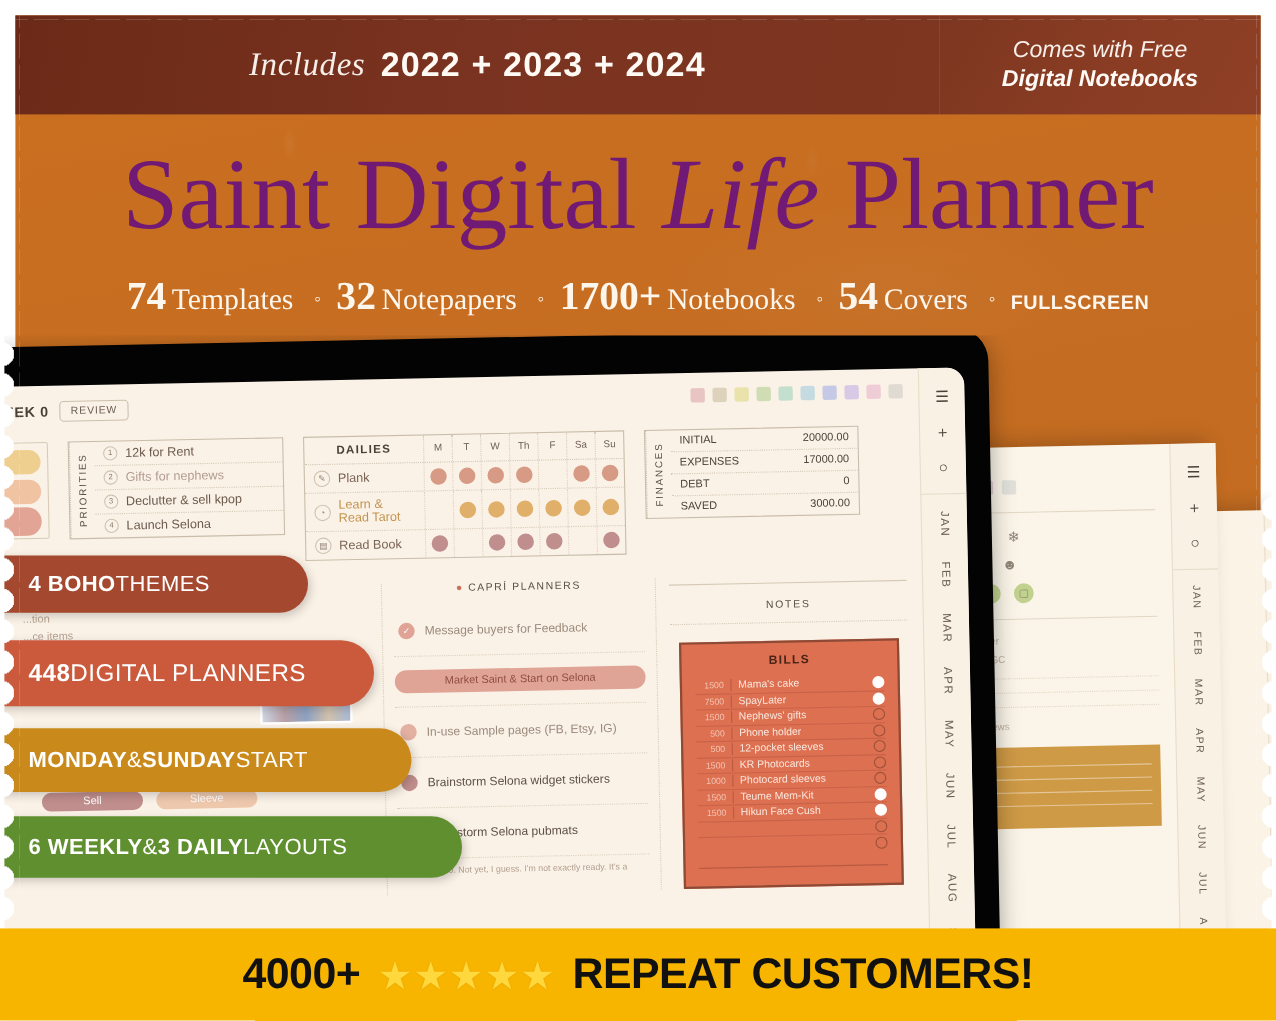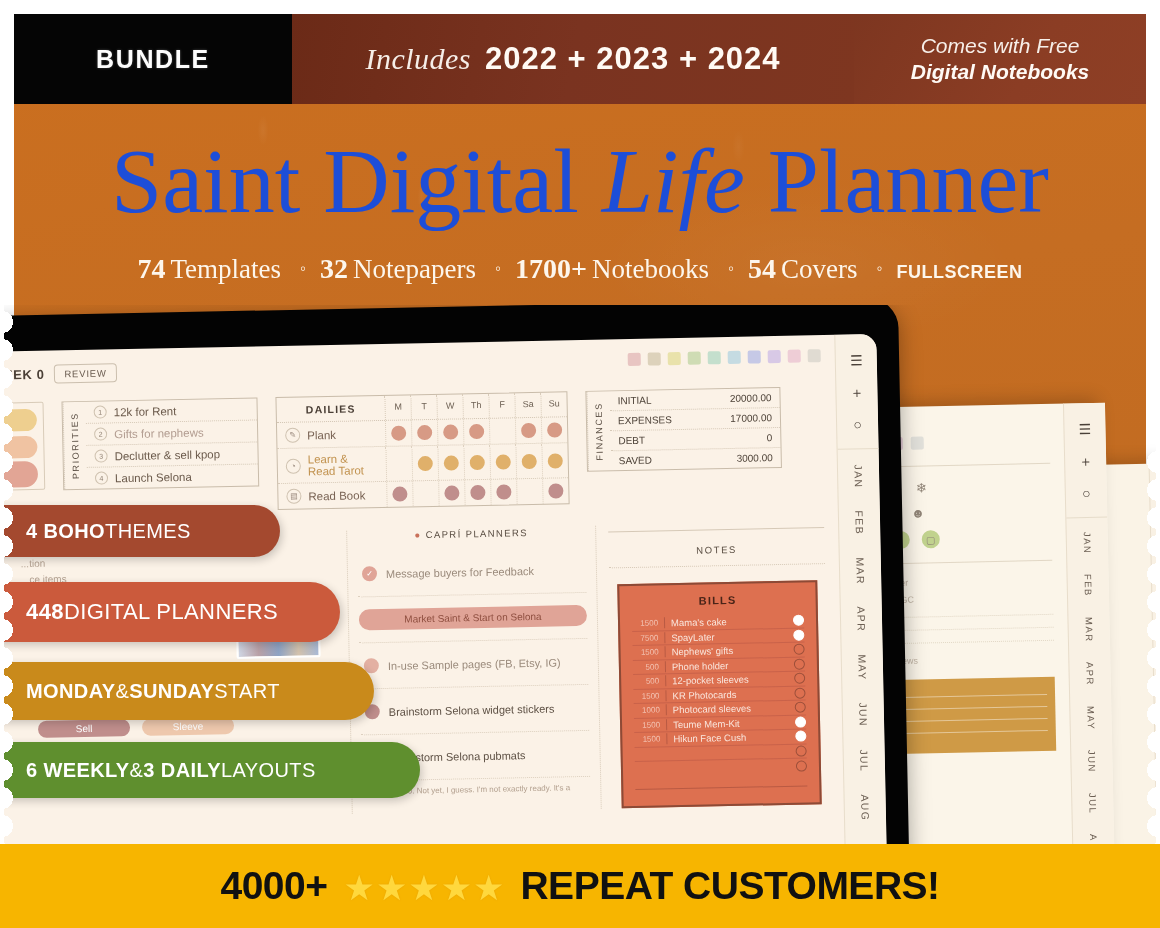--- a/index.html
+++ b/index.html
@@ -135,36 +135,36 @@
   
   .hero {
     position: absolute;
     left: 14px; top: 104px; width: 1132px; height: 206px;
     z-index: 15;
     display: flex; flex-direction: column; align-items: center; justify-content: center;
   }
   .hero-title {
     font-family: "Liberation Serif", serif;
     font-size: 92px;
-    color: #1d4ed8;
+    color: #701a75;
     letter-spacing: 0px;
     white-space: nowrap;
     line-height: 1;
     margin-top: 6px;
   }
   .hero-title .it { font-style: italic; }
   .hero-sub {
     margin-top: 26px;
     display: flex; align-items: baseline; gap: 0px;
     white-space: nowrap;
     color: #fdf6ec;
     font-family: "Liberation Serif", serif;
     font-size: 27px;
   }
-  .hero-sub b { font-weight: bold; font-size: 28px; }
+  .hero-sub b { font-weight: bold; font-size: 36px; }
   .hero-sub .sep { font-size: 17px; margin: 0 14px; position: relative; top: -4px; }
   .hero-sub .fs {
     font-family: "Liberation Sans", sans-serif;
     font-weight: bold; font-size: 18px; letter-spacing: .5px;
   }
   .hero-sub .w { margin: 0 5px; }
 
   
   .tablets { position: absolute; left: 0; top: 305px; width: 1160px; height: 545px; z-index: 10; overflow: hidden; }
 
@@ -417,23 +417,20 @@
 </head>
 <body>
 
 <div id="page">
 
   <div class="frame-body">
     <div class="frame-fill"></div>
   </div>
 
   <div class="ribbon">
-    <div class="ribbon-bundle">
-      <span class="txt">BUNDLE</span>
-    </div>
     <div class="ribbon-mid">
       <span class="includes">Includes</span>
       <span class="years">2022 + 2023 + 2024</span>
     </div>
     <div class="ribbon-right">
       <span class="l1">Comes with Free</span>
       <span class="l2">Digital Notebooks</span>
     </div>
   </div>
 

